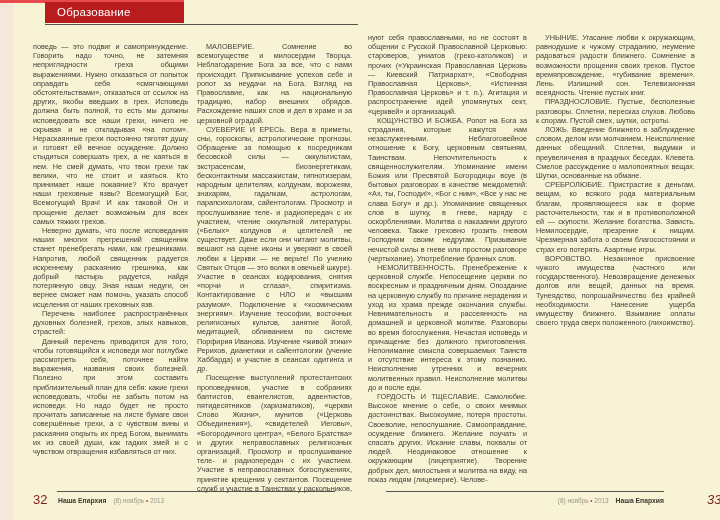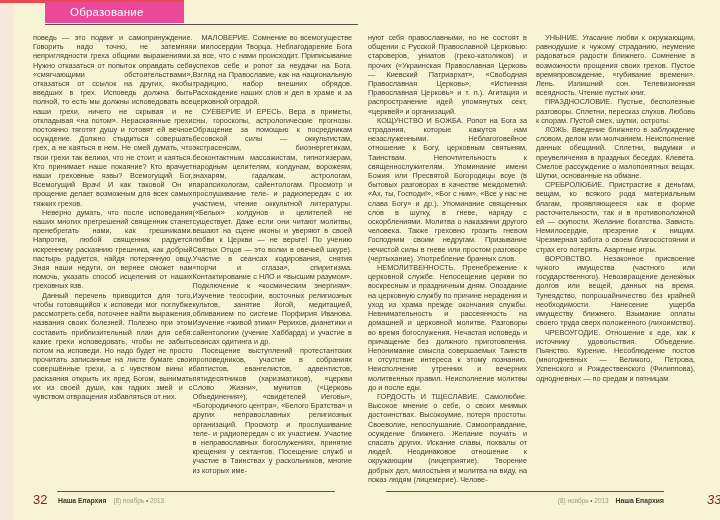--- a/index.html
+++ b/index.html
@@ -9,27 +9,27 @@
     overflow:hidden;
     background:#f8f3d4;
     font-family:"Liberation Sans", sans-serif;
     color:#45413a;
   }
   .left-edge { position:absolute; left:0; top:0; width:14px; height:520px; background:#f6e8da; }
   .top-edge  { position:absolute; left:0; top:0; width:184px; height:3px; background:#e84a50; }
 
   .edu-tab {
     position:absolute; left:45px; top:2px; width:139px; height:21px;
-    background:#ec4899; color:#ffffff;
-    font-size:11.5px; line-height:21px; padding-left:25px; letter-spacing:.2px;
+    background:#b91c1c; color:#ffffff;
+    font-size:11.5px; line-height:21px; padding-left:12px; letter-spacing:.2px;
   }
   .header-rule { position:absolute; left:45px; top:24px; width:313px; height:1px; background:#57534b; }
 
   .page { position:absolute; top:33px; height:452px; display:flex; }
-  .page-left  { left:33px;  width:319px; gap:0; }
+  .page-left  { left:33px;  width:319px; gap:9px;margin-top:9px; }
   .page-right { left:368px; width:327px; gap:9px; }
 
   .col {
     flex:1 1 0; height:452px; overflow:hidden;
     font-size:7.3px; line-height:9.2px;
     text-align:justify;
     color:#45413a;
   }
   .col p { text-indent:9px; }
   .col p.cont { text-indent:0; }
@@ -55,20 +55,21 @@
 <div class="left-edge"></div>
 <div class="top-edge"></div>
 
 <div class="edu-tab">Образование</div>
 <div class="header-rule"></div>
 
 <div class="page page-left">
   <div class="col">
       <p class="cont">поведь — это подвиг и самопринуждение. Говорить надо точно, не затемняя неприглядности греха общими выражениями. Нужно отказаться от попыток оправдать себя «смягчающими обстоятельствами», отказаться от ссылок на других, якобы введших в грех. Исповедь должна быть полной, то есть мы должны исповедовать все наши грехи, ничего не скрывая и не откладывая «на потом». Нераскаянные грехи постоянно тяготят душу и готовят ей вечное осуждение. Должно стыдиться совершать грех, а не каяться в нем. Не смей думать, что твои грехи так велики, что не стоит и каяться. Кто принимает наше покаяние? Кто врачует наши греховные язвы? Всемогущий Бог, Всемогущий Врач! И как таковой Он и прощение делает возможным для всех самых тяжких грехов.</p>
       <p>Неверно думать, что после исповедания наших многих прегрешений священник станет пренебрегать нами, как грешниками. Напротив, любой священник радуется искреннему раскаянию грешника, как добрый пастырь радуется, найдя потерянную овцу. Зная наши недуги, он вернее сможет нам помочь, указать способ исцеления от наших греховных язв.</p>
+      <p>Перечень наиболее распространённых духовных болезней, грехов, злых навыков, страстей:</p>
       <p>Данный перечень приводится для того, чтобы готовящийся к исповеди мог поглубже рассмотреть себя, поточнее найти выражения, названия своих болезней. Полезно при этом составить приблизительный план для себя: какие грехи исповедовать, чтобы не забыть потом на исповеди. Но надо будет не просто прочитать записанные на листе бумаге свои совершённые грехи, а с чувством вины и раскаяния открыть их пред Богом, вынимать их из своей души, как гадких змей и с чувством отвращения избавляться от них.</p>
     </div>
   <div class="col">
       <p>МАЛОВЕРИЕ. Сомнение во всемогуществе и милосердии Творца. Неблагодарение Бога за все, что с нами происходит. Приписывание успехов себе и ропот за неудачи на Бога. Взгляд на Православие, как на национальную традицию, набор внешних обрядов. Расхождение наших слов и дел в храме и за церковной оградой.</p>
       <p>СУЕВЕРИЕ И ЕРЕСЬ. Вера в приметы, сны, гороскопы, астрологические прогнозы. Обращение за помощью к посредникам бесовской силы — оккультистам, экстрасенсам, биоэнергетикам, бесконтактным массажистам, гипнотизерам, народным целителям, колдунам, ворожеям, знахарям, гадалкам, астрологам, парапсихологам, сайентологам. Просмотр и прослушивание теле- и радиопередач с их участием, чтение оккультной литературы. («Белых» колдунов и целителей не существует. Даже если они читают молитвы, вешают на сцене иконы и уверяют в своей любви к Церкви — не верьте! По учению Святых Отцов — это волки в овечьей шкуре). Участие в сеансах кодирования, снятия «порчи и сглаза», спиритизма. Контактирование с НЛО и «высшим разумом». Подключение к «космическим энергиям». Изучение теософии, восточных религиозных культов, занятие йогой, медитацией, обливанием по системе Порфирия Иванова. Изучение «живой этики» Рерихов, дианетики и сайентологии (учение Хаббарда) и участие в сеансах одитинга и др.</p>
       <p>Посещение выступлений протестантских проповедников, участие в собраниях баптистов, евангелистов, адвентистов, пятидесятников (харизматиков), «церкви Слово Жизни», мунитов («Церковь Объединения»), «свидетелей Иеговы», «Богородичного центра», «Белого Братства» и других неправославных религиозных организаций. Просмотр и прослушивание теле- и радиопередач с их участием. Участие в неправославных богослужениях, принятие крещения у сектантов. Посещение служб и участие в Таинствах у раскольников, многие из которых име-</p>
     </div>
 </div>
 
 <div class="page page-right">
@@ -77,21 +78,20 @@
       <p>КОЩУНСТВО И БОЖБА. Ропот на Бога за страдания, которые кажутся нам незаслуженными. Неблагоговейное отношение к Богу, церковным святыням, Таинствам. Непочтительность к священнослужителям. Упоминание имени Божия или Пресвятой Богородицы всуе (в бытовых разговорах в качестве междометий: «Ах, ты, Господи!», «Бог с ним», «Все у нас не слава Богу» и др.). Упоминание священных слов в шутку, в гневе, наряду с оскорблениями. Молитва о наказании другого человека. Также греховно грозить гневом Господним своим недругам. Призывание нечистой силы в гневе или простом разговоре (чертыхание). Употребление бранных слов.</p>
       <p>НЕМОЛИТВЕННОСТЬ. Пренебрежение к церковной службе. Непосещение церкви по воскресным и праздничным дням. Опоздание на церковную службу по причине нерадения и уход из храма прежде окончания службы. Невнимательность и рассеянность на домашней и церковной молитве. Разговоры во время богослужения. Нечастая исповедь и причащение без должного приготовления. Непонимание смысла совершаемых Таинств и отсутствие интереса к этому познанию. Неисполнение утренних и вечерних молитвенных правил. Неисполнение молитвы до и после еды.</p>
       <p>ГОРДОСТЬ И ТЩЕСЛАВИЕ. Самолюбие. Высокое мнение о себе, о своих мнимых достоинствах. Высокоумие, потеря простоты. Своеволие, непослушание. Самооправдание, осуждение ближнего. Желание поучать и спасать других. Искание славы, похвалы от людей. Неодинаковое отношение к окружающим (лицеприятие). Творение добрых дел, милостыня и молитва на виду, на показ людям (лицемерие). Челове-</p>
     </div>
   <div class="col">
       <p>УНЫНИЕ. Угасание любви к окружающим, равнодушие к чужому страданию, неумение радоваться радости ближнего. Сомнение в возможности прощения своих грехов. Пустое времяпровождение, «губивание времени». Лень. Излишний сон. Телевизионная всеядность. Чтение пустых книг.</p>
       <p>ПРАЗДНОСЛОВИЕ. Пустые, бесполезные разговоры. Сплетни, пересказ слухов. Любовь к спорам. Пустой смех, шутки, остроты.</p>
       <p>ЛОЖЬ. Введение ближнего в заблуждение словом, делом или молчанием. Неисполнение данных обещаний. Сплетни, выдумки и преувеличения в праздных беседах. Клевета. Смелое рассуждение о малопонятных вещах. Шутки, основанные на обмане.</p>
       <p>СРЕБРОЛЮБИЕ. Пристрастие к деньгам, вещам, ко всякого рода материальным благам, проявляющееся как в форме расточительности, так и в противоположной ей — скупости. Желание богатства. Зависть. Немилосердие, презрение к нищим. Чрезмерная забота о своем благосостоянии и страх его потерять. Азартные игры.</p>
       <p>ВОРОВСТВО. Незаконное присвоение чужого имущества (частного или государственного). Невозвращение денежных долгов или вещей, данных на время. Тунеядство, попрошайничество без крайней необходимости. Нанесение ущерба имуществу ближнего. Взымание оплаты своего труда сверх положенного (лихоимство).</p>
-      <p>ЧРЕВОУГОДИЕ. Отношение к еде, как к источнику удовольствия. Объедение. Пьянство. Курение. Несоблюдение постов (многодневных — Великого, Петрова, Успенского и Рождественского (Филиппова), однодневных — по средам и пятницам</p>
     </div>
 </div>
 
 <div class="footer-rule" id="footer-rule-left"></div>
 <div class="footer-rule" id="footer-rule-right"></div>
 
 <div class="pagenum" id="pagenum-left">32</div>
 <div class="footer-text" id="footer-left">
   <span class="brand">Наша Епархия</span><span class="sp"></span><span>(8) ноябрь</span>
   <span class="dot">•</span>

